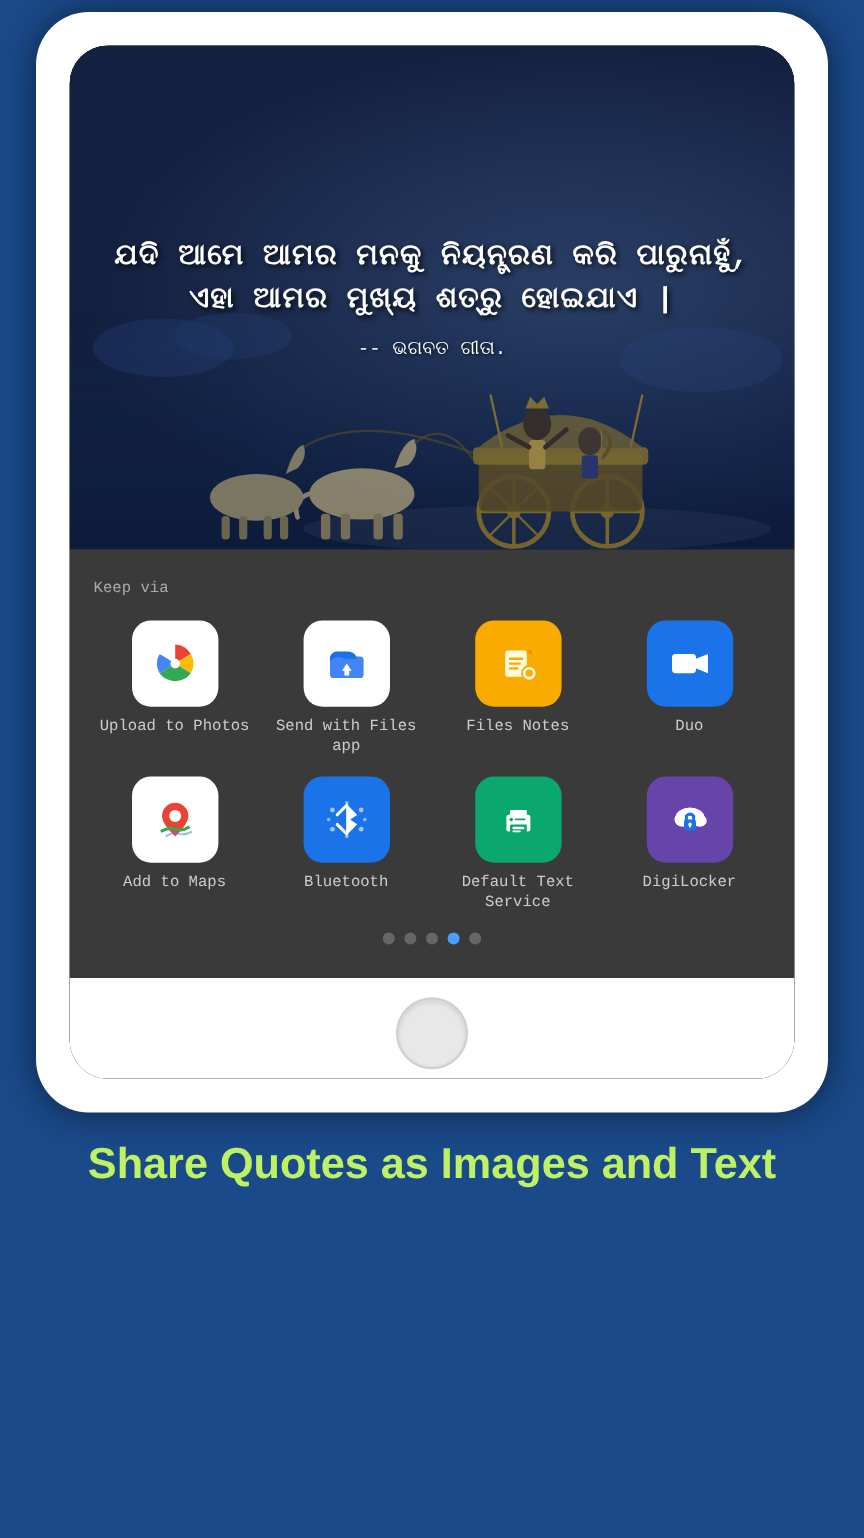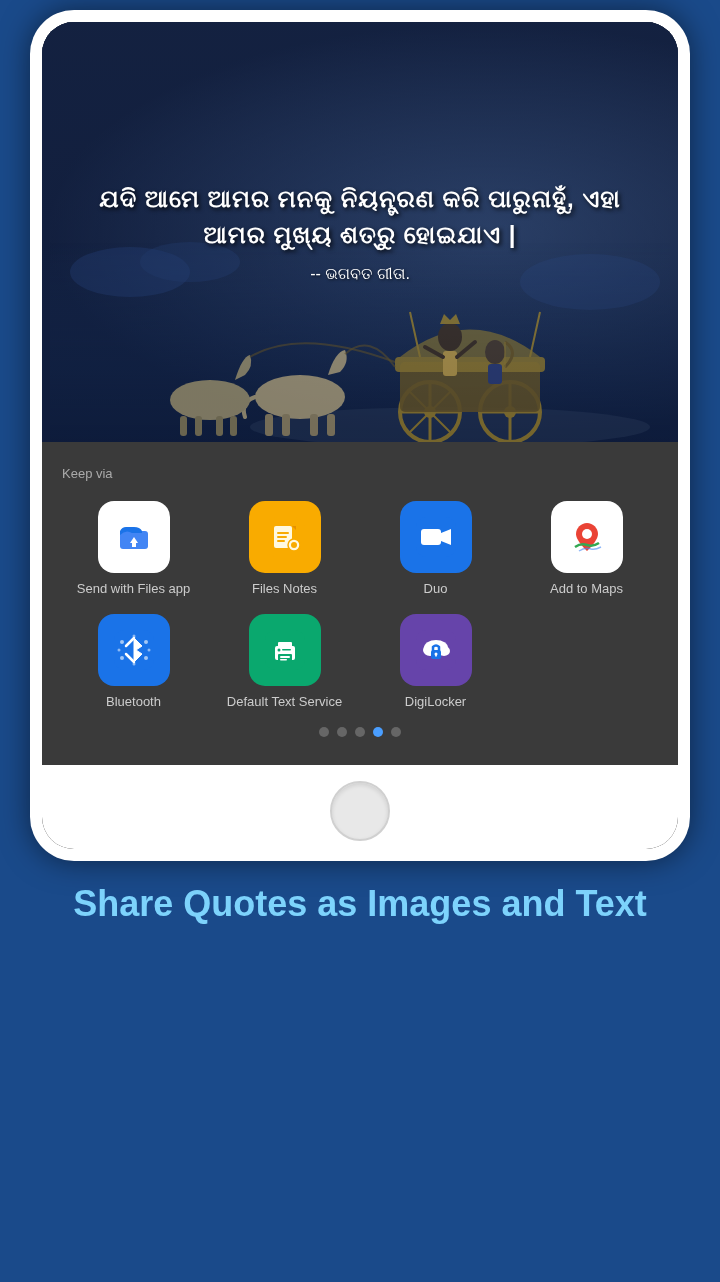--- a/index.html
+++ b/index.html
@@ -17,22 +17,23 @@
 
     .phone-wrapper {
       width: 660px;
       margin-top: 10px;
       position: relative;
     }
 
     .phone-body {
       background: #ffffff;
       border-radius: 44px;
-      padding: 12px;
+      padding: 28px;
       box-shadow: 0 0 30px rgba(0,0,0,0.5);
+      font-family: Liberation Mono, monospace;
     }
 
     .phone-screen {
       border-radius: 32px;
       overflow: hidden;
       background: #000;
     }
 
     
     .quote-section {
@@ -171,21 +172,21 @@
       border-radius: 50%;
       background: #e8e8e8;
       border: 2px solid #d0d0d0;
       box-shadow: inset 0 2px 4px rgba(0,0,0,0.1);
     }
 
     
     .bottom-text {
       margin-top: 20px;
       text-align: center;
-      color: #7dd3fc;
+      color: #bef264;
       font-size: 36px;
       font-weight: 900;
       line-height: 1.3;
       padding: 0 60px;
       padding-bottom: 20px;
     }
 
     
     .svg-icon {
       width: 40px;
@@ -278,20 +279,39 @@
           <div class="main-text">ଯଦି ଆମେ ଆମର ମନକୁ ନିୟନ୍ତ୍ରଣ କରି ପାରୁନାହୁଁ, ଏହା ଆମର ମୁଖ୍ୟ ଶତ୍ରୁ ହୋଇଯାଏ |</div>
           <div class="attribution">-- ଭଗବତ ଗୀତା.</div>
         </div>
       </div>
 
       <div class="share-sheet">
         <div class="share-subtitle">Keep via</div>
 
         <div class="apps-grid">
 
+          <div class="app-item">
+            <div class="app-icon icon-photos">
+              <svg class="svg-icon" viewBox="0 0 40 40">
+
+                <circle cx="20" cy="20" r="19" fill="white"></circle>
+
+                <path d="M20,20 L20,4 A16,16 0 0,1 33,12 Z" fill="#ea4335"></path>
+
+                <path d="M20,20 L33,12 A16,16 0 0,1 33,28 Z" fill="#fbbc04"></path>
+
+                <path d="M20,20 L33,28 A16,16 0 0,1 7,28 Z" fill="#34a853"></path>
+
+                <path d="M20,20 L7,28 A16,16 0 0,1 7,12 Z" fill="#4285f4"></path>
+
+                <circle cx="20" cy="20" r="4" fill="white"></circle>
+              </svg>
+            </div>
+            <div class="app-label">Upload to Photos</div>
+          </div>
 
           <div class="app-item">
             <div class="app-icon icon-files">
               <svg class="svg-icon" viewBox="0 0 40 40">
                 <circle cx="20" cy="20" r="19" fill="white"></circle>
 
                 <rect x="6" y="14" width="28" height="18" rx="3" fill="#4285f4"></rect>
                 <path d="M6,14 L6,18 Q12,12 18,16 L28,16 L28,14 Q26,10 20,10 L12,10 Q8,10 6,14Z" fill="#1a73e8"></path>
 
                 <polygon points="20,20 16,26 18,26 18,30 22,30 22,26 24,26" fill="white"></polygon>

